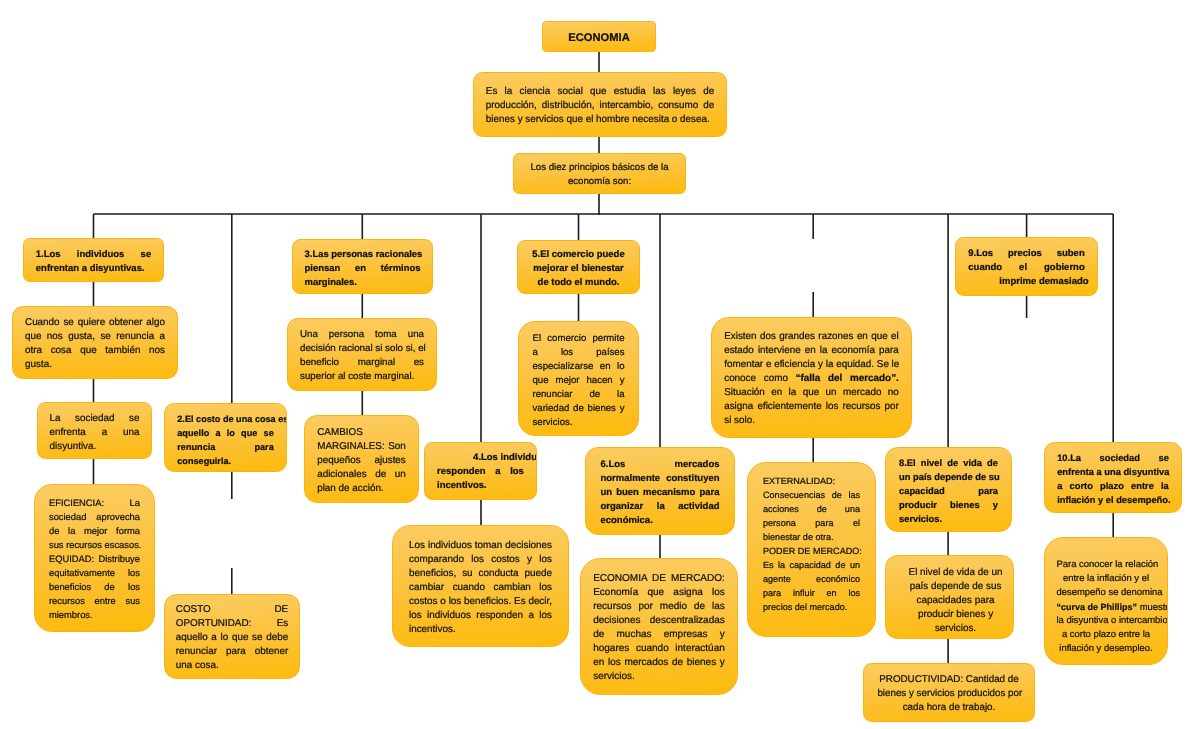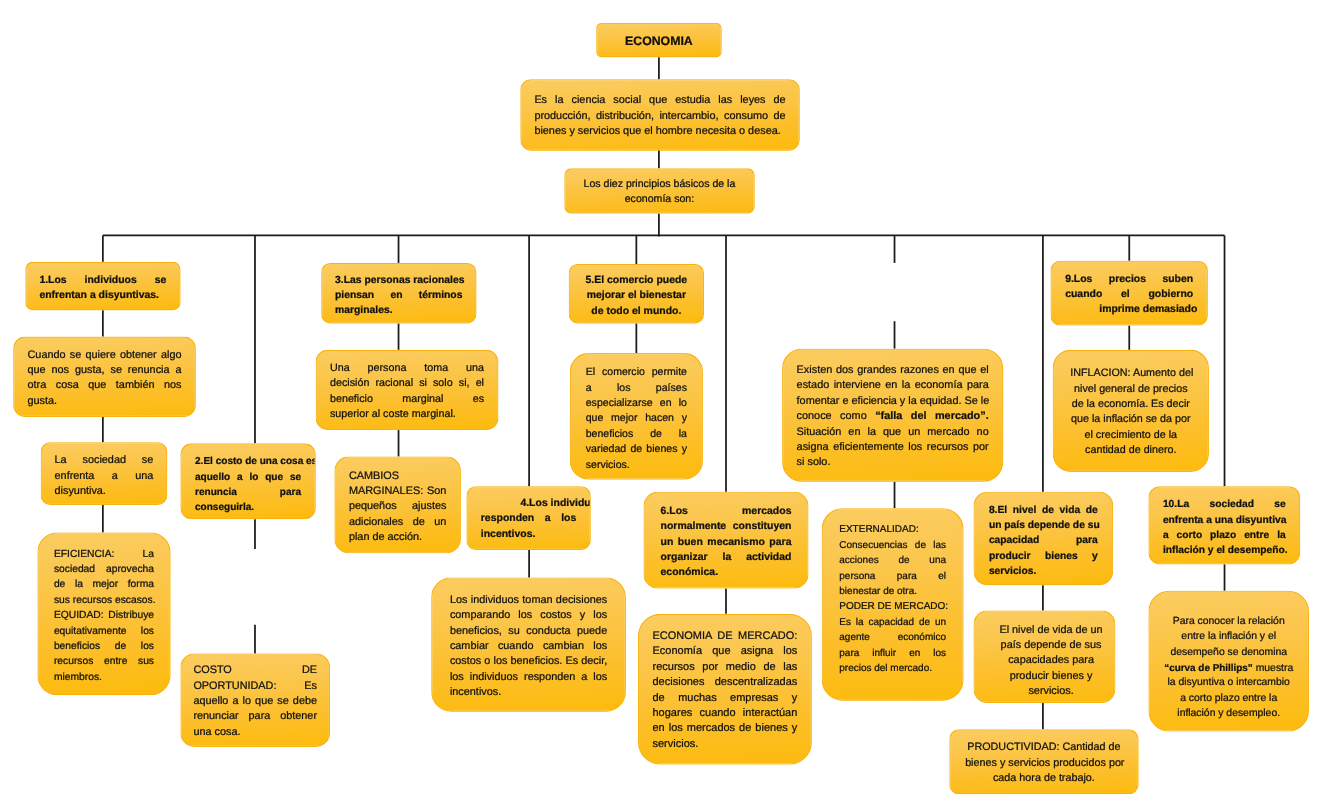--- a/index.html
+++ b/index.html
@@ -117,21 +117,21 @@
     <div class="ln" style="height:14.0px;line-height:14.0px;">renunciar para obtener</div>
     <div class="ln last" style="height:14.0px;line-height:14.0px;">una cosa.</div>
   </div>
 
   <div class="node a-just b" style="left:292px;top:239px;width:141px;height:55px;border-radius:8.1px;padding-left:11.6px;padding-right:11.6px;font-size:9.41px;padding-top:3.0px;">
     <div class="ln" style="height:14.0px;line-height:14.0px;">3.Las personas racionales</div>
     <div class="ln" style="height:14.0px;line-height:14.0px;">piensan en términos</div>
     <div class="ln last" style="height:14.0px;line-height:14.0px;">marginales.</div>
   </div>
 
-  <div class="node a-just" style="left:287px;top:318px;width:166px;height:73px;border-radius:10.8px;padding-left:12.0px;padding-right:12.0px;font-size:9.76px;padding-top:3.0px;">
+  <div class="node a-just" style="left:287px;top:318px;width:150px;height:73px;border-radius:10.8px;padding-left:12.0px;padding-right:12.0px;font-size:9.76px;padding-top:3.0px;">
     <div class="ln" style="height:14.0px;line-height:14.0px;">Una persona toma una</div>
     <div class="ln" style="height:14.0px;line-height:14.0px;">decisión racional si solo si, el</div>
     <div class="ln" style="height:14.0px;line-height:14.0px;">beneficio marginal es</div>
     <div class="ln last" style="height:14.0px;line-height:14.0px;">superior al coste marginal.</div>
   </div>
 
   <div class="node a-just" style="left:304px;top:415px;width:115px;height:88px;border-radius:13.0px;padding-left:12.2px;padding-right:12.2px;font-size:9.9px;padding-top:3.0px;">
     <div class="ln last" style="height:14.0px;line-height:14.0px;">CAMBIOS</div>
     <div class="ln" style="height:14.0px;line-height:14.0px;">MARGINALES: Son</div>
     <div class="ln" style="height:14.0px;line-height:14.0px;">pequeños ajustes</div>
@@ -159,21 +159,21 @@
     <div class="ln" style="height:14.0px;line-height:14.0px;">5.El comercio puede</div>
     <div class="ln" style="height:14.0px;line-height:14.0px;">mejorar el bienestar</div>
     <div class="ln last" style="height:14.0px;line-height:14.0px;">de todo el mundo.</div>
   </div>
 
   <div class="node a-just" style="left:518px;top:321px;width:121px;height:115px;border-radius:17.0px;padding-left:13.5px;padding-right:13.5px;font-size:9.6px;padding-top:5.0px;">
     <div class="ln" style="height:14.0px;line-height:14.0px;">El comercio permite</div>
     <div class="ln" style="height:14.0px;line-height:14.0px;">a los países</div>
     <div class="ln" style="height:14.0px;line-height:14.0px;">especializarse en lo</div>
     <div class="ln" style="height:14.0px;line-height:14.0px;">que mejor hacen y</div>
-    <div class="ln" style="height:14.0px;line-height:14.0px;">beneficios de la</div>
+    <div class="ln" style="height:14.0px;line-height:14.0px;">renunciar de la</div>
     <div class="ln" style="height:14.0px;line-height:14.0px;">variedad de bienes y</div>
     <div class="ln last" style="height:14.0px;line-height:14.0px;">servicios.</div>
   </div>
 
   <div class="node a-just b" style="left:585px;top:447px;width:150px;height:88px;border-radius:13.0px;padding-left:14.5px;padding-right:14.5px;font-size:9.5px;padding-top:3.0px;">
     <div class="ln" style="height:14.0px;line-height:14.0px;">6.Los mercados</div>
     <div class="ln" style="height:14.0px;line-height:14.0px;">normalmente constituyen</div>
     <div class="ln" style="height:14.0px;line-height:14.0px;">un buen mecanismo para</div>
     <div class="ln" style="height:14.0px;line-height:14.0px;">organizar la actividad</div>
     <div class="ln last" style="height:14.0px;line-height:14.0px;">económica.</div>
@@ -235,37 +235,29 @@
     <div class="ln" style="height:14.0px;line-height:14.0px;">bienes y servicios producidos por</div>
     <div class="ln last" style="height:14.0px;line-height:14.0px;">cada hora de trabajo.</div>
   </div>
 
   <div class="node a-just b" style="left:955px;top:237px;width:143px;height:59px;border-radius:8.7px;padding-left:12.3px;padding-right:12.3px;font-size:9.5px;padding-top:3.0px;">
     <div class="ln" style="height:14.0px;line-height:14.0px;">9.Los precios suben</div>
     <div class="ln" style="height:14.0px;line-height:14.0px;">cuando el gobierno</div>
     <div class="ln" style="height:14.0px;line-height:14.0px;margin-left:31px;">imprime demasiado</div>
   </div>
 
-  <div class="node a-center" style="left:957px;top:318px;width:142px;height:111px;border-radius:16.4px;padding-left:15.0px;padding-right:15.0px;font-size:9.77px;padding-top:3.0px;">
-    <div class="ln" style="height:14.0px;line-height:14.0px;">INFLACION: Aumento del</div>
-    <div class="ln" style="height:14.0px;line-height:14.0px;">nivel general de precios</div>
-    <div class="ln" style="height:14.0px;line-height:14.0px;">de la economía. Es decir</div>
-    <div class="ln" style="height:14.0px;line-height:14.0px;">que la inflación se da por</div>
-    <div class="ln" style="height:14.0px;line-height:14.0px;">el crecimiento de la</div>
-    <div class="ln last" style="height:14.0px;line-height:14.0px;">cantidad de dinero.</div>
-  </div>
 
   <div class="node a-just b" style="left:1044px;top:442px;width:138px;height:71px;border-radius:10.5px;padding-left:12.2px;padding-right:12.2px;font-size:9.32px;padding-top:3.0px;">
     <div class="ln" style="height:14.0px;line-height:14.0px;">10.La sociedad se</div>
     <div class="ln" style="height:14.0px;line-height:14.0px;">enfrenta a una disyuntiva</div>
     <div class="ln" style="height:14.0px;line-height:14.0px;">a corto plazo entre la</div>
     <div class="ln last" style="height:14.0px;line-height:14.0px;">inflación y el desempeño.</div>
   </div>
 
-  <div class="node a-center" style="left:1044px;top:537px;width:146px;height:128px;border-radius:18.9px;padding-left:11.5px;padding-right:11.5px;font-size:9.45px;padding-top:11.0px;">
+  <div class="node a-center" style="left:1044px;top:537px;width:124px;height:128px;border-radius:18.9px;padding-left:11.5px;padding-right:11.5px;font-size:9.45px;padding-top:11.0px;">
     <div class="ln" style="height:14.0px;line-height:14.0px;">Para conocer la relación</div>
     <div class="ln" style="height:14.0px;line-height:14.0px;">entre la inflación y el</div>
     <div class="ln" style="height:14.0px;line-height:14.0px;">desempeño se denomina</div>
     <div class="ln" style="height:14.0px;line-height:14.0px;"><span class="b" style="font-size:9.0px">“curva de Phillips”</span><span> muestra</span></div>
     <div class="ln" style="height:14.0px;line-height:14.0px;">la disyuntiva o intercambio</div>
     <div class="ln" style="height:14.0px;line-height:14.0px;">a corto plazo entre la</div>
     <div class="ln last" style="height:14.0px;line-height:14.0px;">inflación y desempleo.</div>
   </div>
 </div>
 

